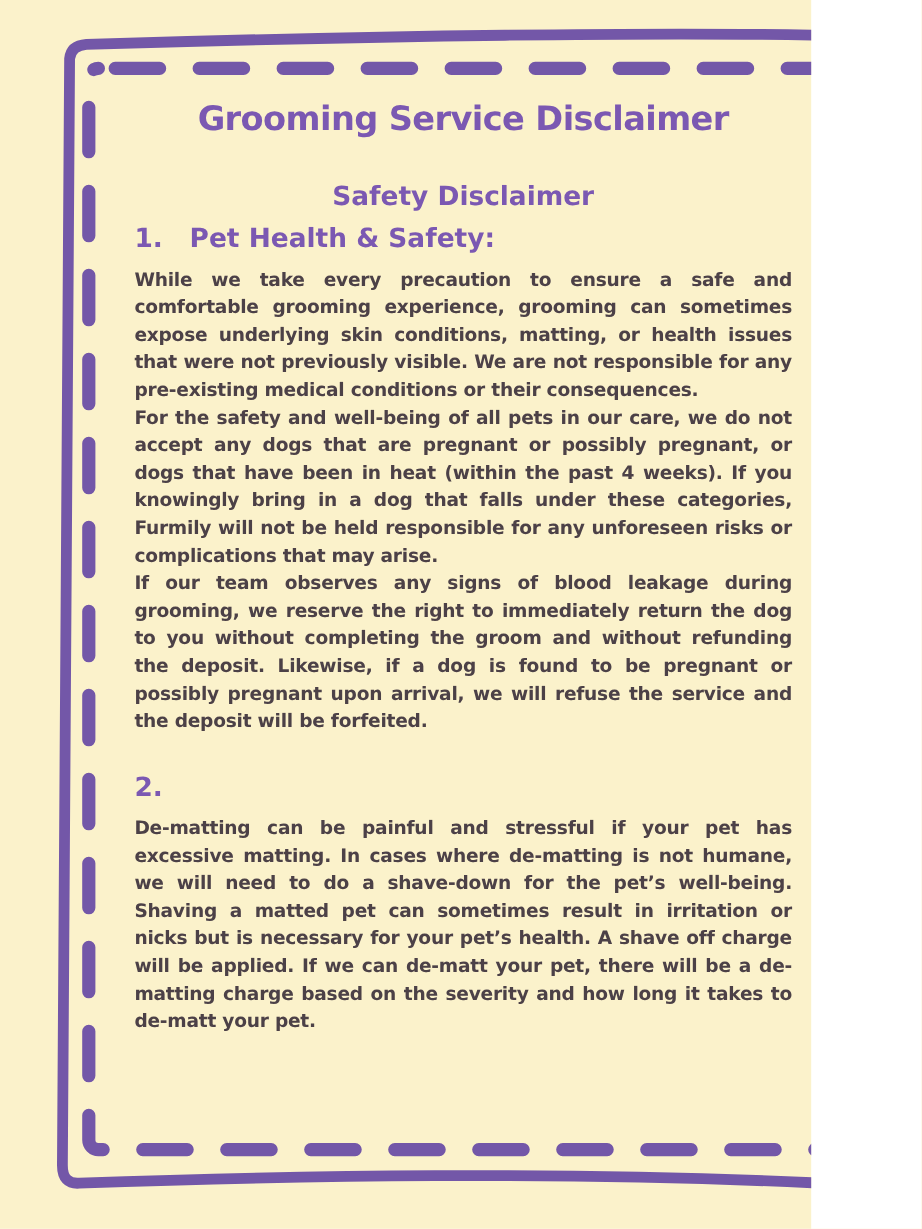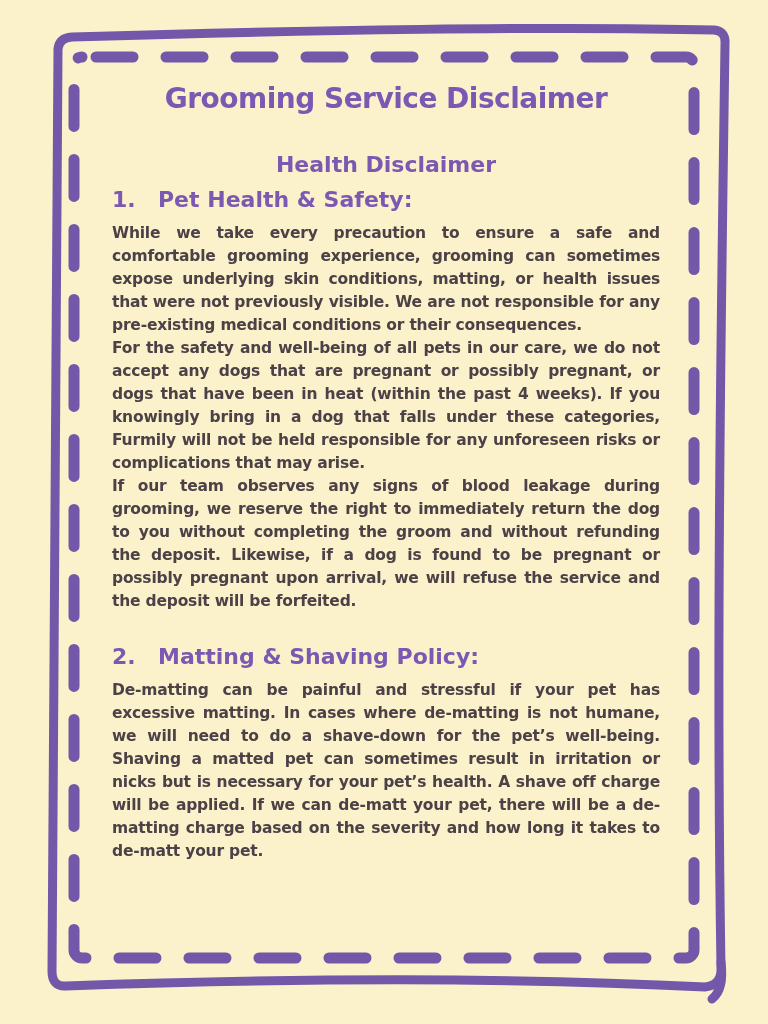--- a/index.html
+++ b/index.html
@@ -1,18 +1,18 @@
 <!DOCTYPE html>
 <html style="--background: #FBF2CB; --border-purple: #7357A8; --heading-purple: #7B58B2; --body-text: #4C4147;"><head>
 <meta charset="utf-8">
 <style>
   html, body { margin: 0; padding: 0; }
   .page {
     position: relative;
-    width: 768px;
+    width: 676px;
     height: 1024px;
     background: var(--background, #FBF2CB);
     font-family: "DejaVu Sans", sans-serif;
     overflow: hidden;
   }
   .stitch-border {
     position: absolute;
     left: 0; top: 0;
     width: 768px; height: 1024px;
     pointer-events: none;
@@ -85,32 +85,31 @@
          Q 59 38 72 37 Z"></path>
     <path class="corner-tail" d="M 721 962 C 723 980 721 992 712 999"></path>
     <rect class="dash-line" x="74" y="57" width="620" height="901" rx="8"></rect>
   </svg>
 
   <div class="content">
 
     <h1 class="doc-title">Grooming Service Disclaimer</h1>
 
 
-    <h2 class="general-heading">Health Disclaimer</h2>
+    <h2 class="general-heading">Safety Disclaimer</h2>
 
     <div class="numbered-heading">
       <span class="num">1.</span>
       <span class="txt">Pet Health &amp; Safety:</span>
     </div>
 
     <p class="para">While we take every precaution to ensure a safe and comfortable grooming experience, grooming can sometimes expose underlying skin conditions, matting, or health issues that were not previously visible. We are not responsible for any pre-existing medical conditions or their consequences.</p>
     <p class="para">For the safety and well-being of all pets in our care, we do not accept any dogs that are pregnant or possibly pregnant, or dogs that have been in heat (within the past 4 weeks). If you knowingly bring in a dog that falls under these categories, Furmily will not be held responsible for any unforeseen risks or complications that may arise.</p>
     <p class="para">If our team observes any signs of blood leakage during grooming, we reserve the right to immediately return the dog to you without completing the groom and without refunding the deposit. Likewise, if a dog is found to be pregnant or possibly pregnant upon arrival, we will refuse the service and the deposit will be forfeited.</p>
 
     <div class="numbered-heading spaced">
       <span class="num">2.</span>
-      <span class="txt">Matting &amp; Shaving Policy:</span>
     </div>
 
     <p class="para">De-matting can be painful and stressful if your pet has excessive matting. In cases where de-matting is not humane, we will need to do a shave-down for the pet’s well-being. Shaving a matted pet can sometimes result in irritation or nicks but is necessary for your pet’s health. A shave off charge will be applied. If we can de-matt your pet, there will be a de-matting charge based on the severity and how long it takes to de-matt your pet.</p>
 
   </div>
 </div>
 
 </body></html>

